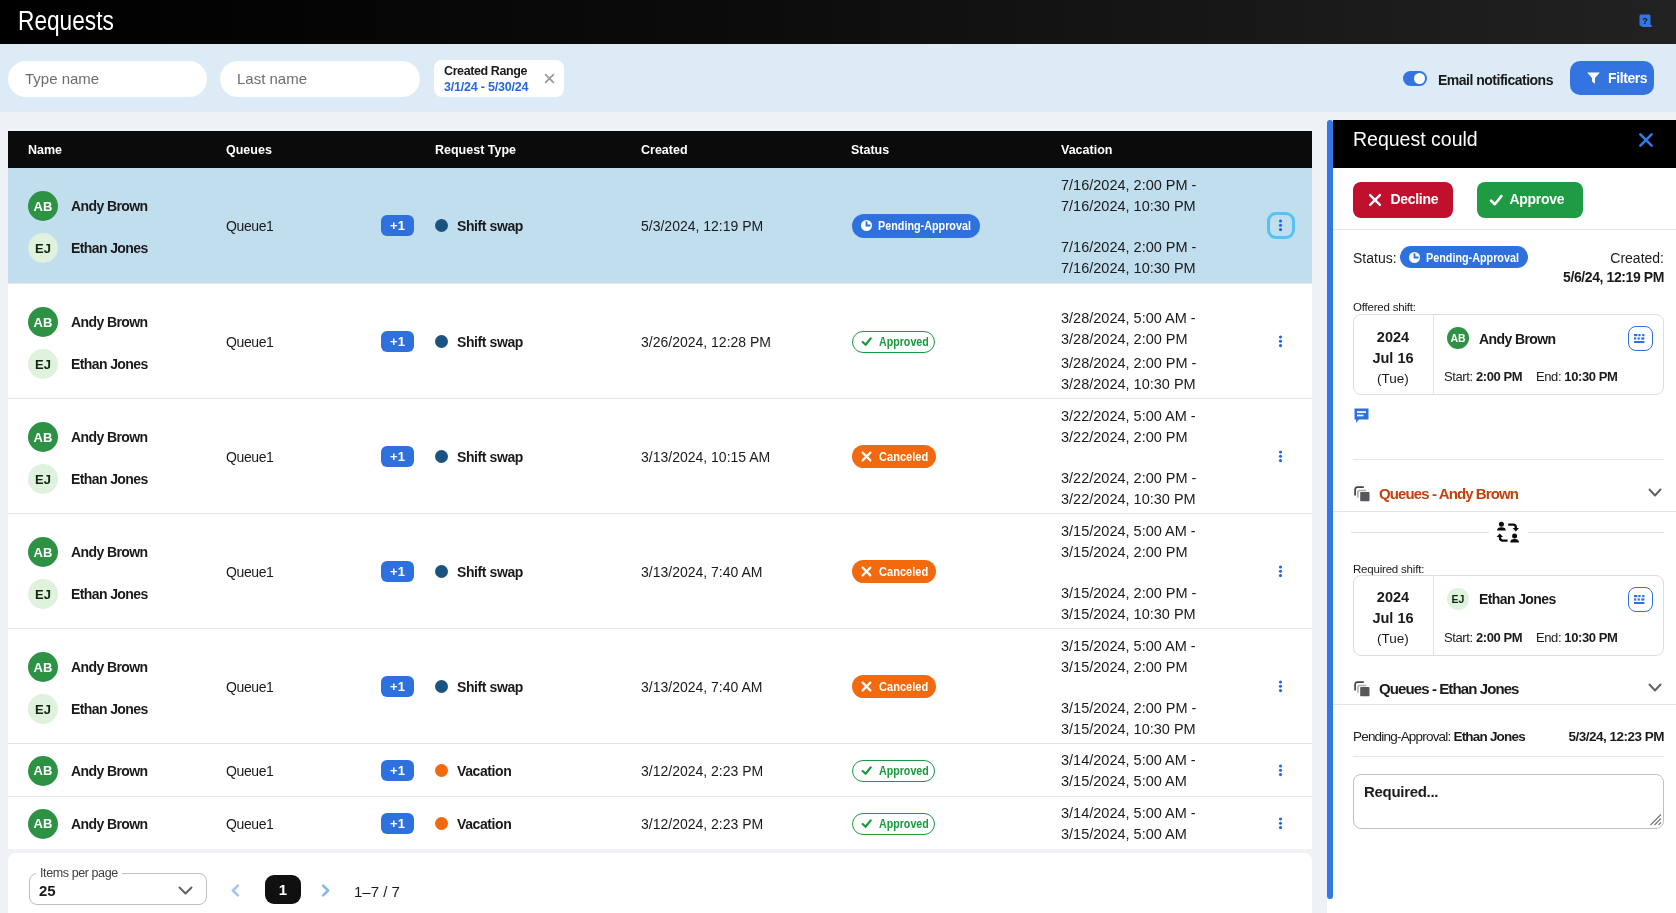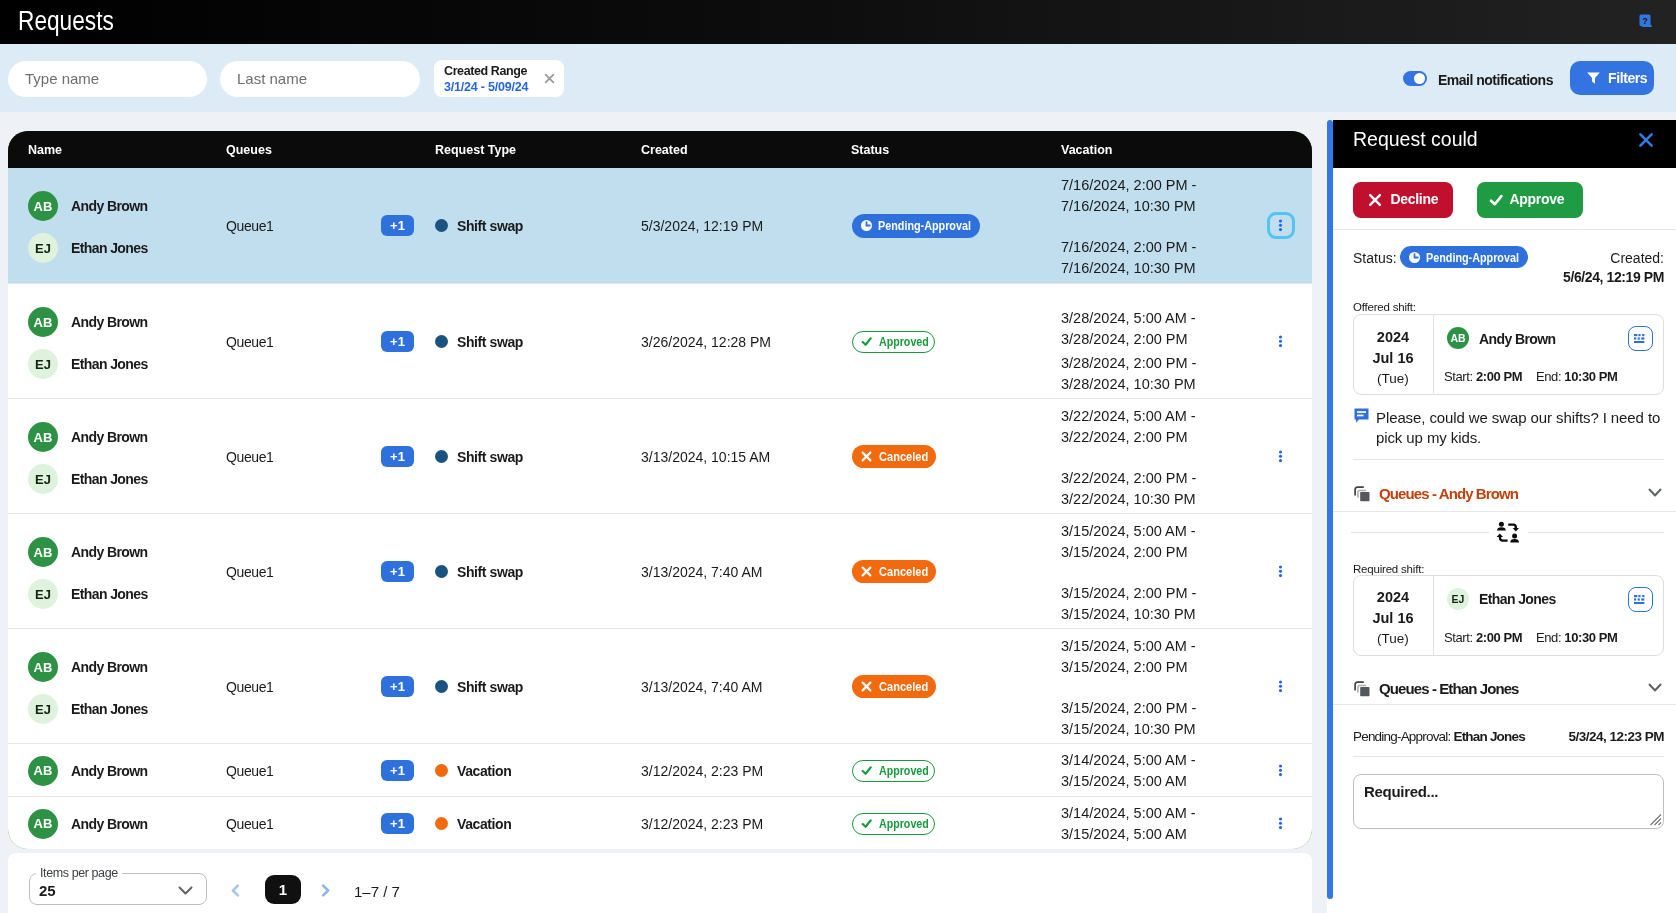--- a/index.html
+++ b/index.html
@@ -11,33 +11,33 @@
 <svg class="abs" style="left:1639px;top:14px;" width="13" height="14" viewBox="0 0 13 14">
     <rect x="0.5" y="0.5" width="11" height="11.5" rx="1.5" fill="#3276e0"></rect>
     <text x="6" y="9.5" font-size="9" font-weight="bold" fill="#101418" text-anchor="middle" font-family="Liberation Sans">?</text>
     <rect x="2.5" y="11" width="10.5" height="2" rx="1" fill="#3276e0"></rect>
   </svg>
 <div class="abs" style="left:0;top:44px;width:1676px;height:68px;background:#dcebf5;"></div>
 <div class="abs" style="left:8px;top:61px;width:199px;height:36px;background:#fff;border-radius:18px;font-size:15px;color:#6e6e6e;line-height:36px;padding-left:17px;">Type name</div>
 <div class="abs" style="left:220px;top:61px;width:200px;height:36px;background:#fff;border-radius:18px;font-size:15px;color:#6e6e6e;line-height:36px;padding-left:17px;">Last name</div>
 <div class="abs" style="left:434px;top:60px;width:130px;height:37px;background:#fff;border-radius:8px;"></div>
 <div class="abs" style="left:444px;top:64px;font-size:12.5px;font-weight:bold;color:#1a1a1a;letter-spacing:-0.4px;line-height:14.4px;white-space:pre;">Created Range</div>
-<div class="abs" style="left:444px;top:80px;font-size:12.5px;font-weight:bold;color:#2667e0;letter-spacing:-0.2px;line-height:14.4px;white-space:pre;">3/1/24 - 5/09/24</div>
+<div class="abs" style="left:444px;top:80px;font-size:12.5px;font-weight:bold;color:#2667e0;letter-spacing:-0.2px;line-height:14.4px;white-space:pre;">3/1/24 - 5/30/24</div>
 <svg class="abs" style="left:544px;top:73px;" width="11" height="11" viewBox="0 0 11 11">
     <path d="M1.65 1.65 L9.35 9.35 M9.35 1.65 L1.65 9.35" fill="none" stroke="#9a9a9a" stroke-width="1.8" stroke-linecap="round"></path>
   </svg>
 <div class="abs" style="left:1403px;top:71px;width:24px;height:15px;border-radius:8px;background:#3374e0;"></div>
 <div class="abs" style="left:1414px;top:73px;width:11px;height:11px;border-radius:50%;background:#fff;"></div>
 <div class="abs" style="left:1438px;top:72px;font-size:14px;font-weight:bold;color:#1a1a1a;letter-spacing:-0.5px;line-height:16.1px;white-space:pre;">Email notifications</div>
 <div class="abs" style="left:1570px;top:61px;width:84px;height:34px;border-radius:10px;background:#3374e0;"></div>
 <svg class="abs" style="left:1586px;top:71px;" width="15" height="15" viewBox="0 0 15 15">
     <path d="M1.2 1.5 h12.6 l-4.8 5.6 v5.6 l-3 -2.1 v-3.5 Z" fill="#fff"></path>
   </svg>
 <div class="abs" style="left:1608px;top:70px;font-size:14px;font-weight:bold;color:#fff;letter-spacing:-0.4px;line-height:16.1px;white-space:pre;">Filters</div>
-<div class="abs" style="left:8px;top:131px;width:1304px;height:718px;background:#4d7c0f;border-radius:20px;overflow:hidden;">
+<div class="abs" style="left:8px;top:131px;width:1304px;height:718px;background:#4d7c0f;border-radius:0;overflow:hidden;">
 <div class="abs" style="left:0;top:0;width:1304px;height:37px;background:#0b0b0b;"></div>
 <div class="abs b" style="left:20px;top:0;height:37px;line-height:38px;font-size:12.5px;color:#fff;">Name</div>
 <div class="abs b" style="left:218px;top:0;height:37px;line-height:38px;font-size:12.5px;color:#fff;">Queues</div>
 <div class="abs b" style="left:427px;top:0;height:37px;line-height:38px;font-size:12.5px;color:#fff;">Request Type</div>
 <div class="abs b" style="left:633px;top:0;height:37px;line-height:38px;font-size:12.5px;color:#fff;">Created</div>
 <div class="abs b" style="left:843px;top:0;height:37px;line-height:38px;font-size:12.5px;color:#fff;">Status</div>
 <div class="abs b" style="left:1053px;top:0;height:37px;line-height:38px;font-size:12.5px;color:#fff;">Vacation</div>
 <div class="abs" style="left:0;top:37px;width:1304px;height:115px;background:#c0deee;">
 <div class="abs b" style="left:20px;top:23px;width:30px;height:30px;border-radius:50%;background:#2e9245;color:#fff;font-size:13px;display:flex;align-items:center;justify-content:center;">AB</div>
 <div class="abs" style="left:63px;top:30px;font-size:14px;font-weight:bold;color:#1a1a1a;letter-spacing:-0.6px;line-height:16.1px;white-space:pre;">Andy Brown</div>
@@ -259,21 +259,20 @@
         </g>
       </svg>
     </div>
     <div class="abs" style="left:111px;top:250px;font-size:13px;color:#1a1a1a;letter-spacing:-0.4px;line-height:14.9px;white-space:pre;">Start: <span class="b">2:00 PM</span></div>
     <div class="abs" style="left:203px;top:250px;font-size:13px;color:#1a1a1a;letter-spacing:-0.4px;line-height:14.9px;white-space:pre;">End: <span class="b">10:30 PM</span></div>
 <svg class="abs" style="left:21px;top:288px;" width="15" height="15" viewBox="0 0 15 15">
       <path d="M0.5 0.5 h14 v11 h-9.5 l-3 3.2 v-3.2 h-1.5 Z" fill="#2e71dc"></path>
       <rect x="3" y="3.2" width="9" height="1.7" fill="#fff"></rect>
       <rect x="3" y="6.6" width="6.5" height="1.7" fill="#fff"></rect>
     </svg>
-<div class="abs" style="left:43px;top:287.5px;width:292px;font-size:15px;line-height:20.5px;letter-spacing:-0.1px;">Please, could we swap our shifts? I need to pick up my kids.</div>
 <div class="abs" style="left:20px;top:339px;width:311px;height:1px;background:#e6e6e6;"></div>
 <svg class="abs" style="left:21px;top:366px;" width="16" height="16" viewBox="0 0 16 16">
       <path d="M1.1 9.5 V3.4 a2.2 2.2 0 0 1 2.2 -2.2 H9.8" fill="none" stroke="#3f4347" stroke-width="1.7"></path>
       <path d="M3.9 11.8 V6.2 a1.7 1.7 0 0 1 1.7 -1.7 H12.2" fill="none" stroke="#a8adb1" stroke-width="1.5"></path>
       <rect x="6.2" y="5.9" width="9.3" height="9.3" rx="0.8" fill="#54585c"></rect>
     </svg>
 <div class="abs" style="left:46px;top:365px;font-size:15px;font-weight:bold;color:#c2410c;letter-spacing:-0.9px;line-height:17.2px;white-space:pre;">Queues - Andy Brown</div>
 <svg class="abs" style="left:315px;top:368px;" width="14" height="9" viewBox="0 0 14 9">
       <path d="M1.5 1.5 L7.0 7.5 L12.5 1.5" fill="none" stroke="#5f6368" stroke-width="2" stroke-linecap="round" stroke-linejoin="round"></path>
     </svg>

